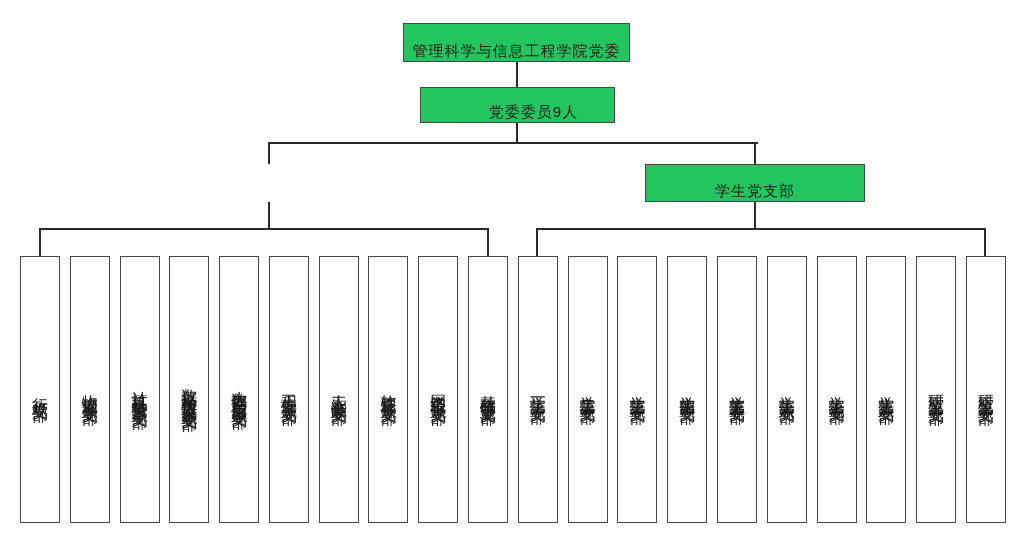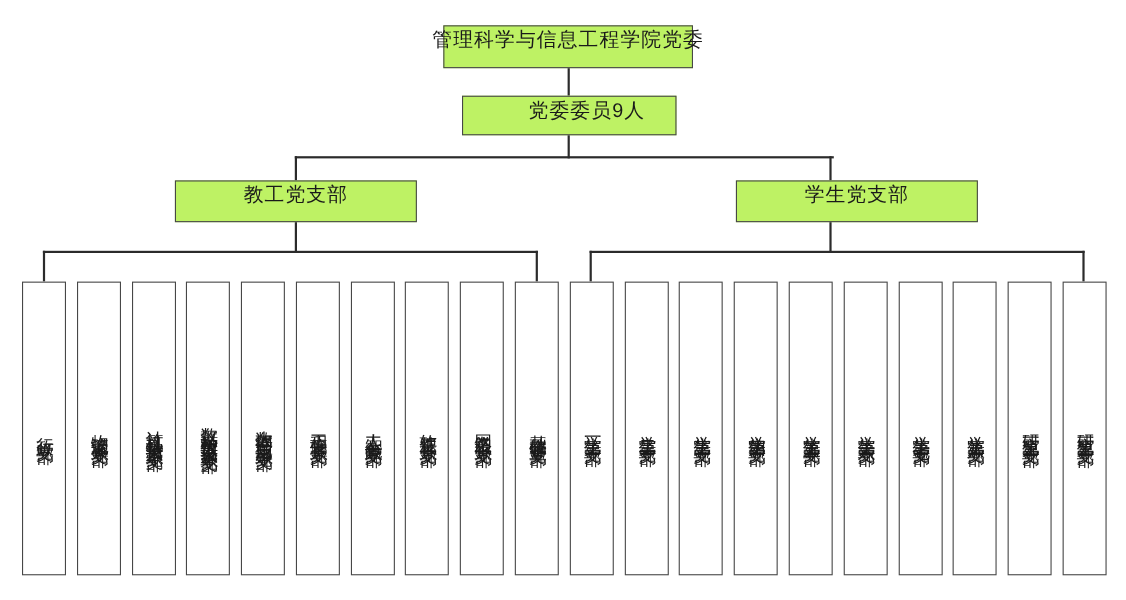--- a/index.html
+++ b/index.html
@@ -12,24 +12,24 @@
   html,body{background:#fff;}
   body{font-family:"Liberation Sans","DejaVu Sans",sans-serif;color:var(--text);}
   .canvas{
     position:relative;
     width:1024px;height:545px;
     background:var(--bg);
     overflow:hidden;
   }
   .node{
     position:absolute;
-    background:#bef264;
+    background:#22c55e;
     border:1px solid var(--border);
-    display:flex;align-items:flex-start;justify-content:center;
-    font-size:18px;
+    display:flex;align-items:flex-end;justify-content:center;
+    font-size:15px;
     letter-spacing:1px;
     white-space:nowrap;
   }
   .hline,.vline{position:absolute;background:var(--line);}
   .hline{height:2px;}
   .vline{width:2px;}
   .leaf-row{
     position:absolute;
     left:20px;top:256px;width:986px;height:267px;
     display:flex;justify-content:space-between;
@@ -61,24 +61,21 @@
 
   <div class="node" style="left:420px;top:87px;width:195px;height:36px;padding-left:32px;">
     <span>党委委员9人</span>
   </div>
 
   <div class="vline" style="left:516px;top:123px;height:21px;"></div>
   <div class="hline" style="left:268px;top:142px;width:490px;"></div>
   <div class="vline" style="left:268px;top:142px;height:22px;"></div>
   <div class="vline" style="left:754px;top:142px;height:22px;"></div>
 
-  <div class="node" style="left:159px;top:164px;width:220px;height:38px;">
-    <span>教工党支部</span>
-  </div>
-  <div class="node" style="left:645px;top:164px;width:220px;height:38px;margin-left:24px;">
+  <div class="node" style="left:645px;top:164px;width:220px;height:38px;">
     <span>学生党支部</span>
   </div>
 
   <div class="vline" style="left:268px;top:202px;height:28px;"></div>
   <div class="hline" style="left:39px;top:228px;width:450px;"></div>
   <div class="vline" style="left:39px;top:228px;height:28px;"></div>
   <div class="vline" style="left:487px;top:228px;height:28px;"></div>
 
   <div class="vline" style="left:754px;top:202px;height:28px;"></div>
   <div class="hline" style="left:536px;top:228px;width:450px;"></div>

